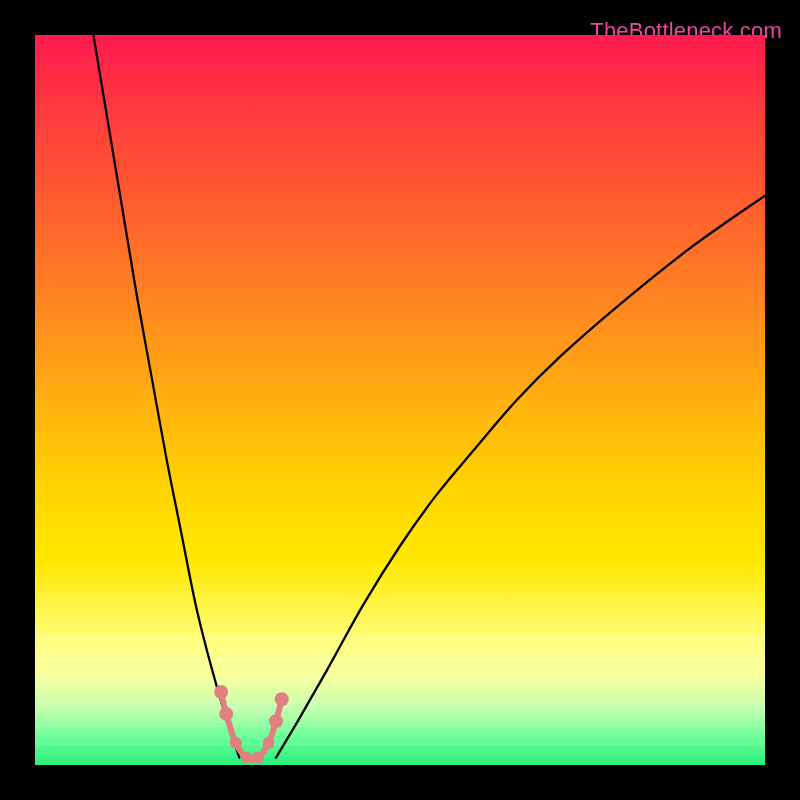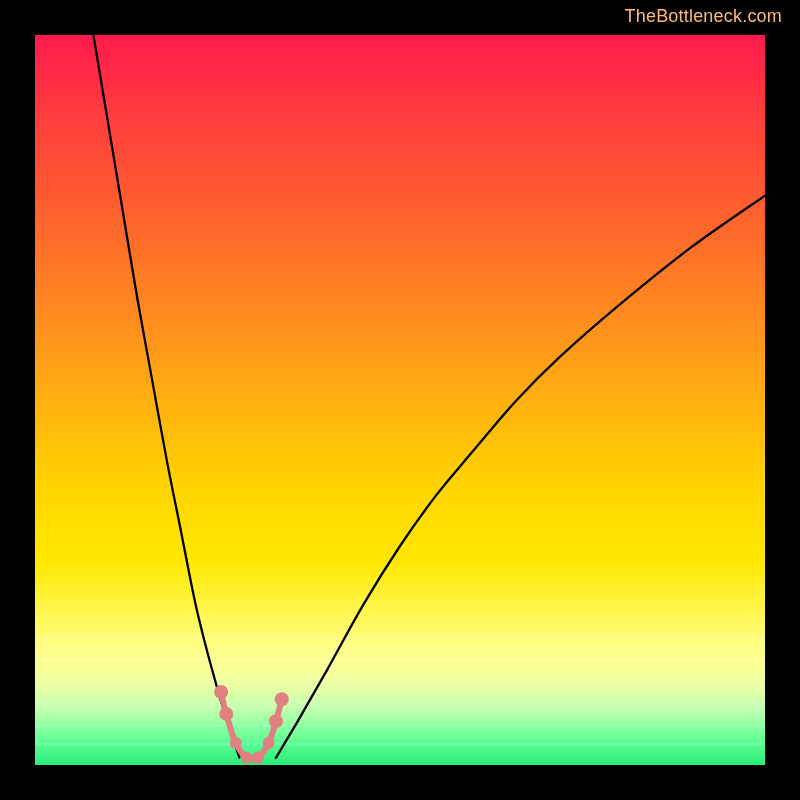--- a/index.html
+++ b/index.html
@@ -44,24 +44,24 @@
   
   .band {
     position: absolute;
     left: 0;
     width: 100%;
     height: 2px;
     background: rgba(255,255,255,0.25);
   }
   .watermark {
     position: absolute;
-    top: 6px;
+    top: 18px;
     right: 18px;
-    color: #fdba74;
-    font-size: 18px;
+    color: #ec4899;
+    font-size: 22px;
     font-weight: 500;
     letter-spacing: 0.2px;
     user-select: none;
   }
   svg.curves {
     position: absolute;
     left: 0;
     top: 0;
     width: 730px;
     height: 730px;

